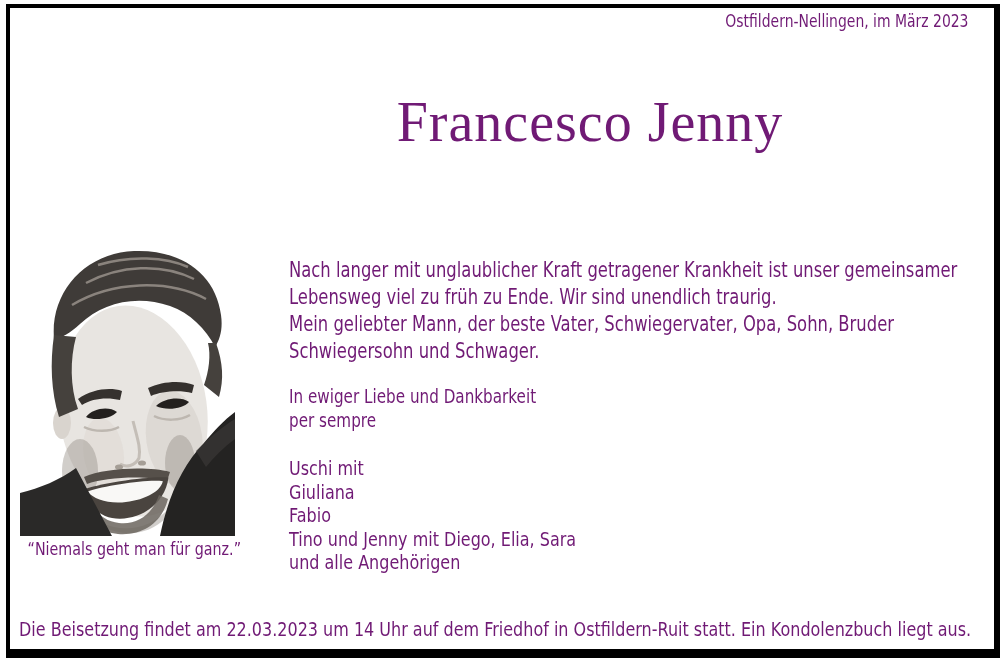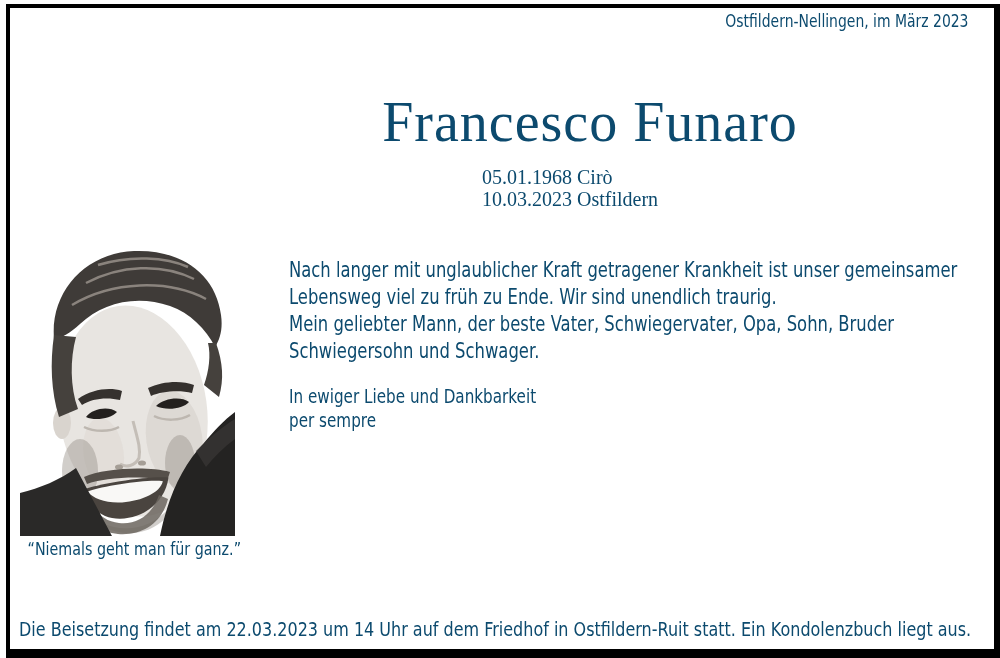--- a/index.html
+++ b/index.html
@@ -1,18 +1,18 @@
 <!DOCTYPE html>
 <html><head>
 <meta charset="utf-8">
 <style>
   html,body{margin:0;padding:0;background:#ffffff;}
   .stage{
     position:relative;width:1000px;height:658px;background:#ffffff;overflow:hidden;
-    font-family:"DejaVu Sans",sans-serif;color:#0c4a6e;
+    font-family:"DejaVu Sans",sans-serif;color:#701a75;
   }
   
   .frame{
     position:absolute;left:6px;top:4px;right:0;bottom:0;
     border:4px solid #000;border-right-width:6px;border-bottom-width:9px;
     pointer-events:none;
   }
   
   .hand{transform:scaleX(0.8);transform-origin:left top;white-space:nowrap;}
   .dateline{
@@ -44,26 +44,22 @@
 </head>
 <body>
 
 <div class="stage">
 
   <div class="frame"></div>
 
   <div class="dateline">Ostfildern-Nellingen, im März 2023</div>
 
 
-  <h1 class="name">Francesco Funaro</h1>
+  <h1 class="name">Francesco Jenny</h1>
 
-  <div class="dates">
-    <div>05.01.1968 Cirò</div>
-    <div>10.03.2023 Ostfildern</div>
-  </div>
 
   <figure class="photo">
     <svg viewBox="0 0 215 297" xmlns="http://www.w3.org/2000/svg">
 
       <g transform="rotate(-8 113 172)">
         <ellipse cx="113" cy="172" rx="74" ry="106" fill="#e8e5e1"></ellipse>
         <ellipse cx="150" cy="205" rx="28" ry="48" fill="#d6d1cb" opacity="0.6"></ellipse>
         <ellipse cx="78" cy="210" rx="20" ry="36" fill="#ddd8d2" opacity="0.5"></ellipse>
       </g>
 
@@ -119,16 +115,23 @@
     <div class="hand">Lebensweg viel zu früh zu Ende. Wir sind unendlich traurig.</div>
     <div class="hand">Mein geliebter Mann, der beste Vater, Schwiegervater, Opa, Sohn, Bruder</div>
     <div class="hand">Schwiegersohn und Schwager.</div>
   </div>
 
   <div class="closing">
     <div class="hand">In ewiger Liebe und Dankbarkeit</div>
     <div class="hand">per sempre</div>
   </div>
 
+  <div class="mourners">
+    <div class="hand">Uschi mit</div>
+    <div class="hand">Giuliana</div>
+    <div class="hand">Fabio</div>
+    <div class="hand">Tino und Jenny mit Diego, Elia, Sara</div>
+    <div class="hand">und alle Angehörigen</div>
+  </div>
 
   <div class="funeral hand">Die Beisetzung findet am 22.03.2023 um 14 Uhr auf dem Friedhof in Ostfildern-Ruit statt. Ein Kondolenzbuch liegt aus.</div>
 
 </div>
 
 </body></html>

